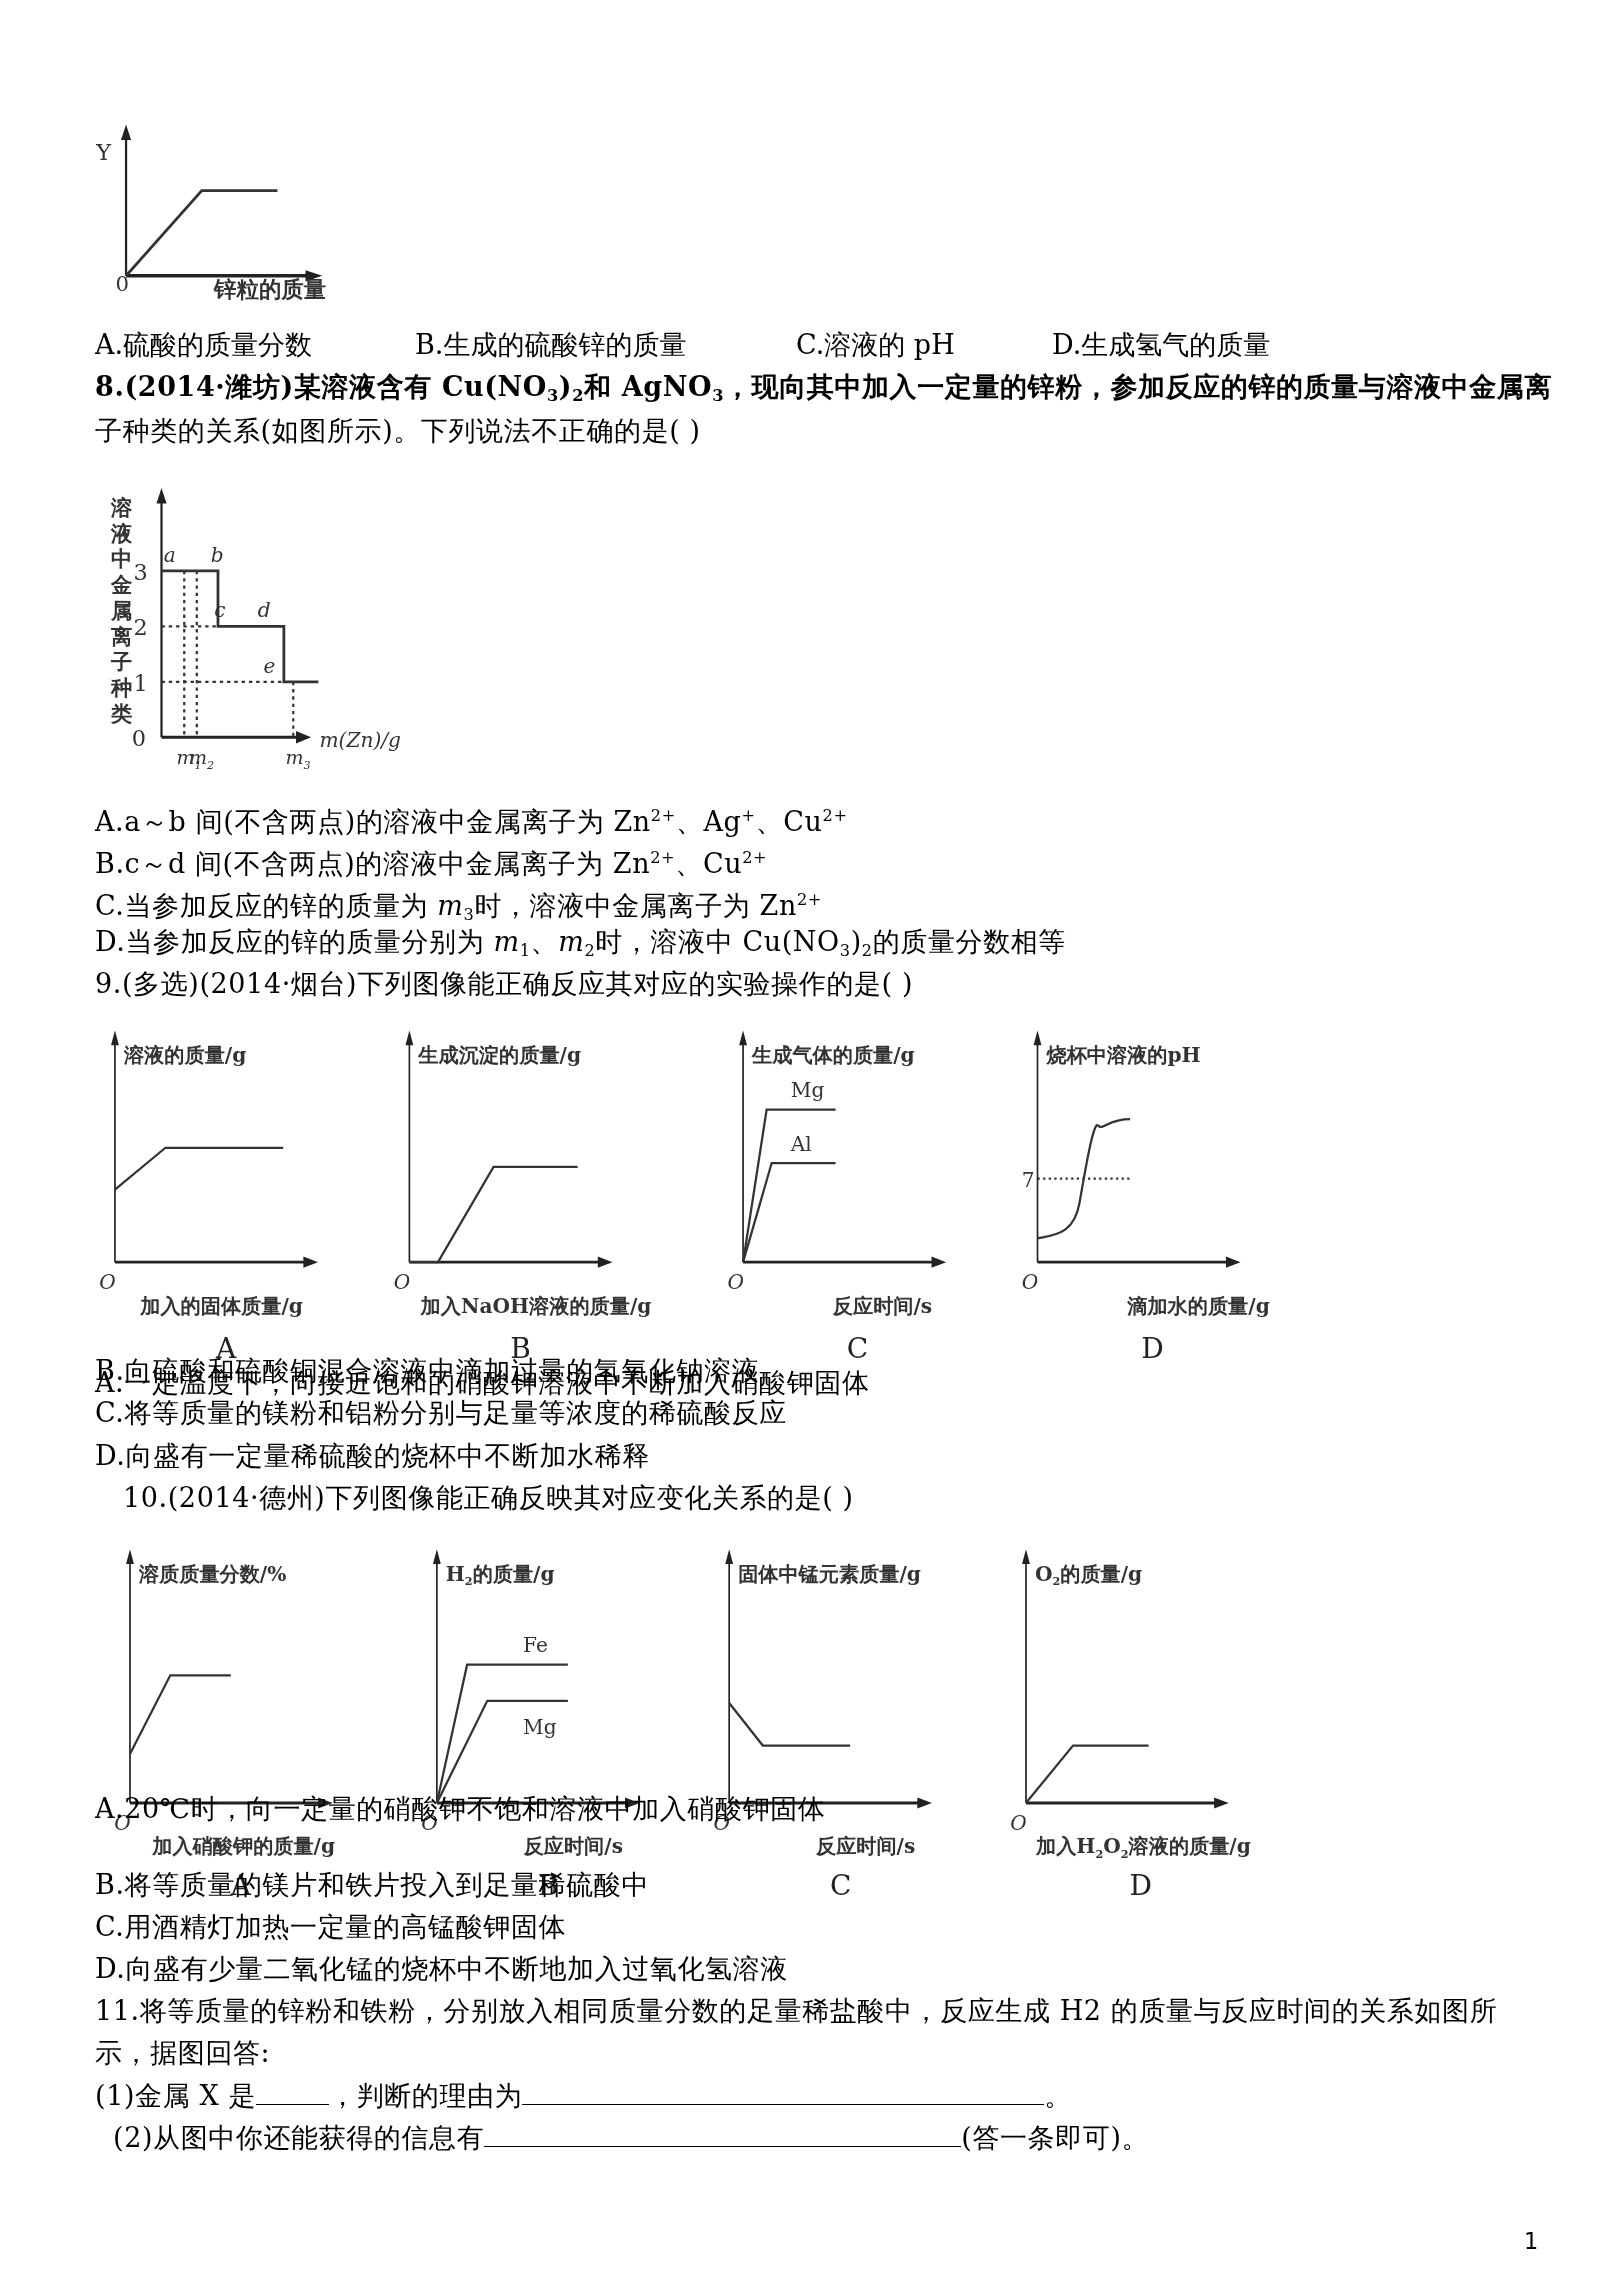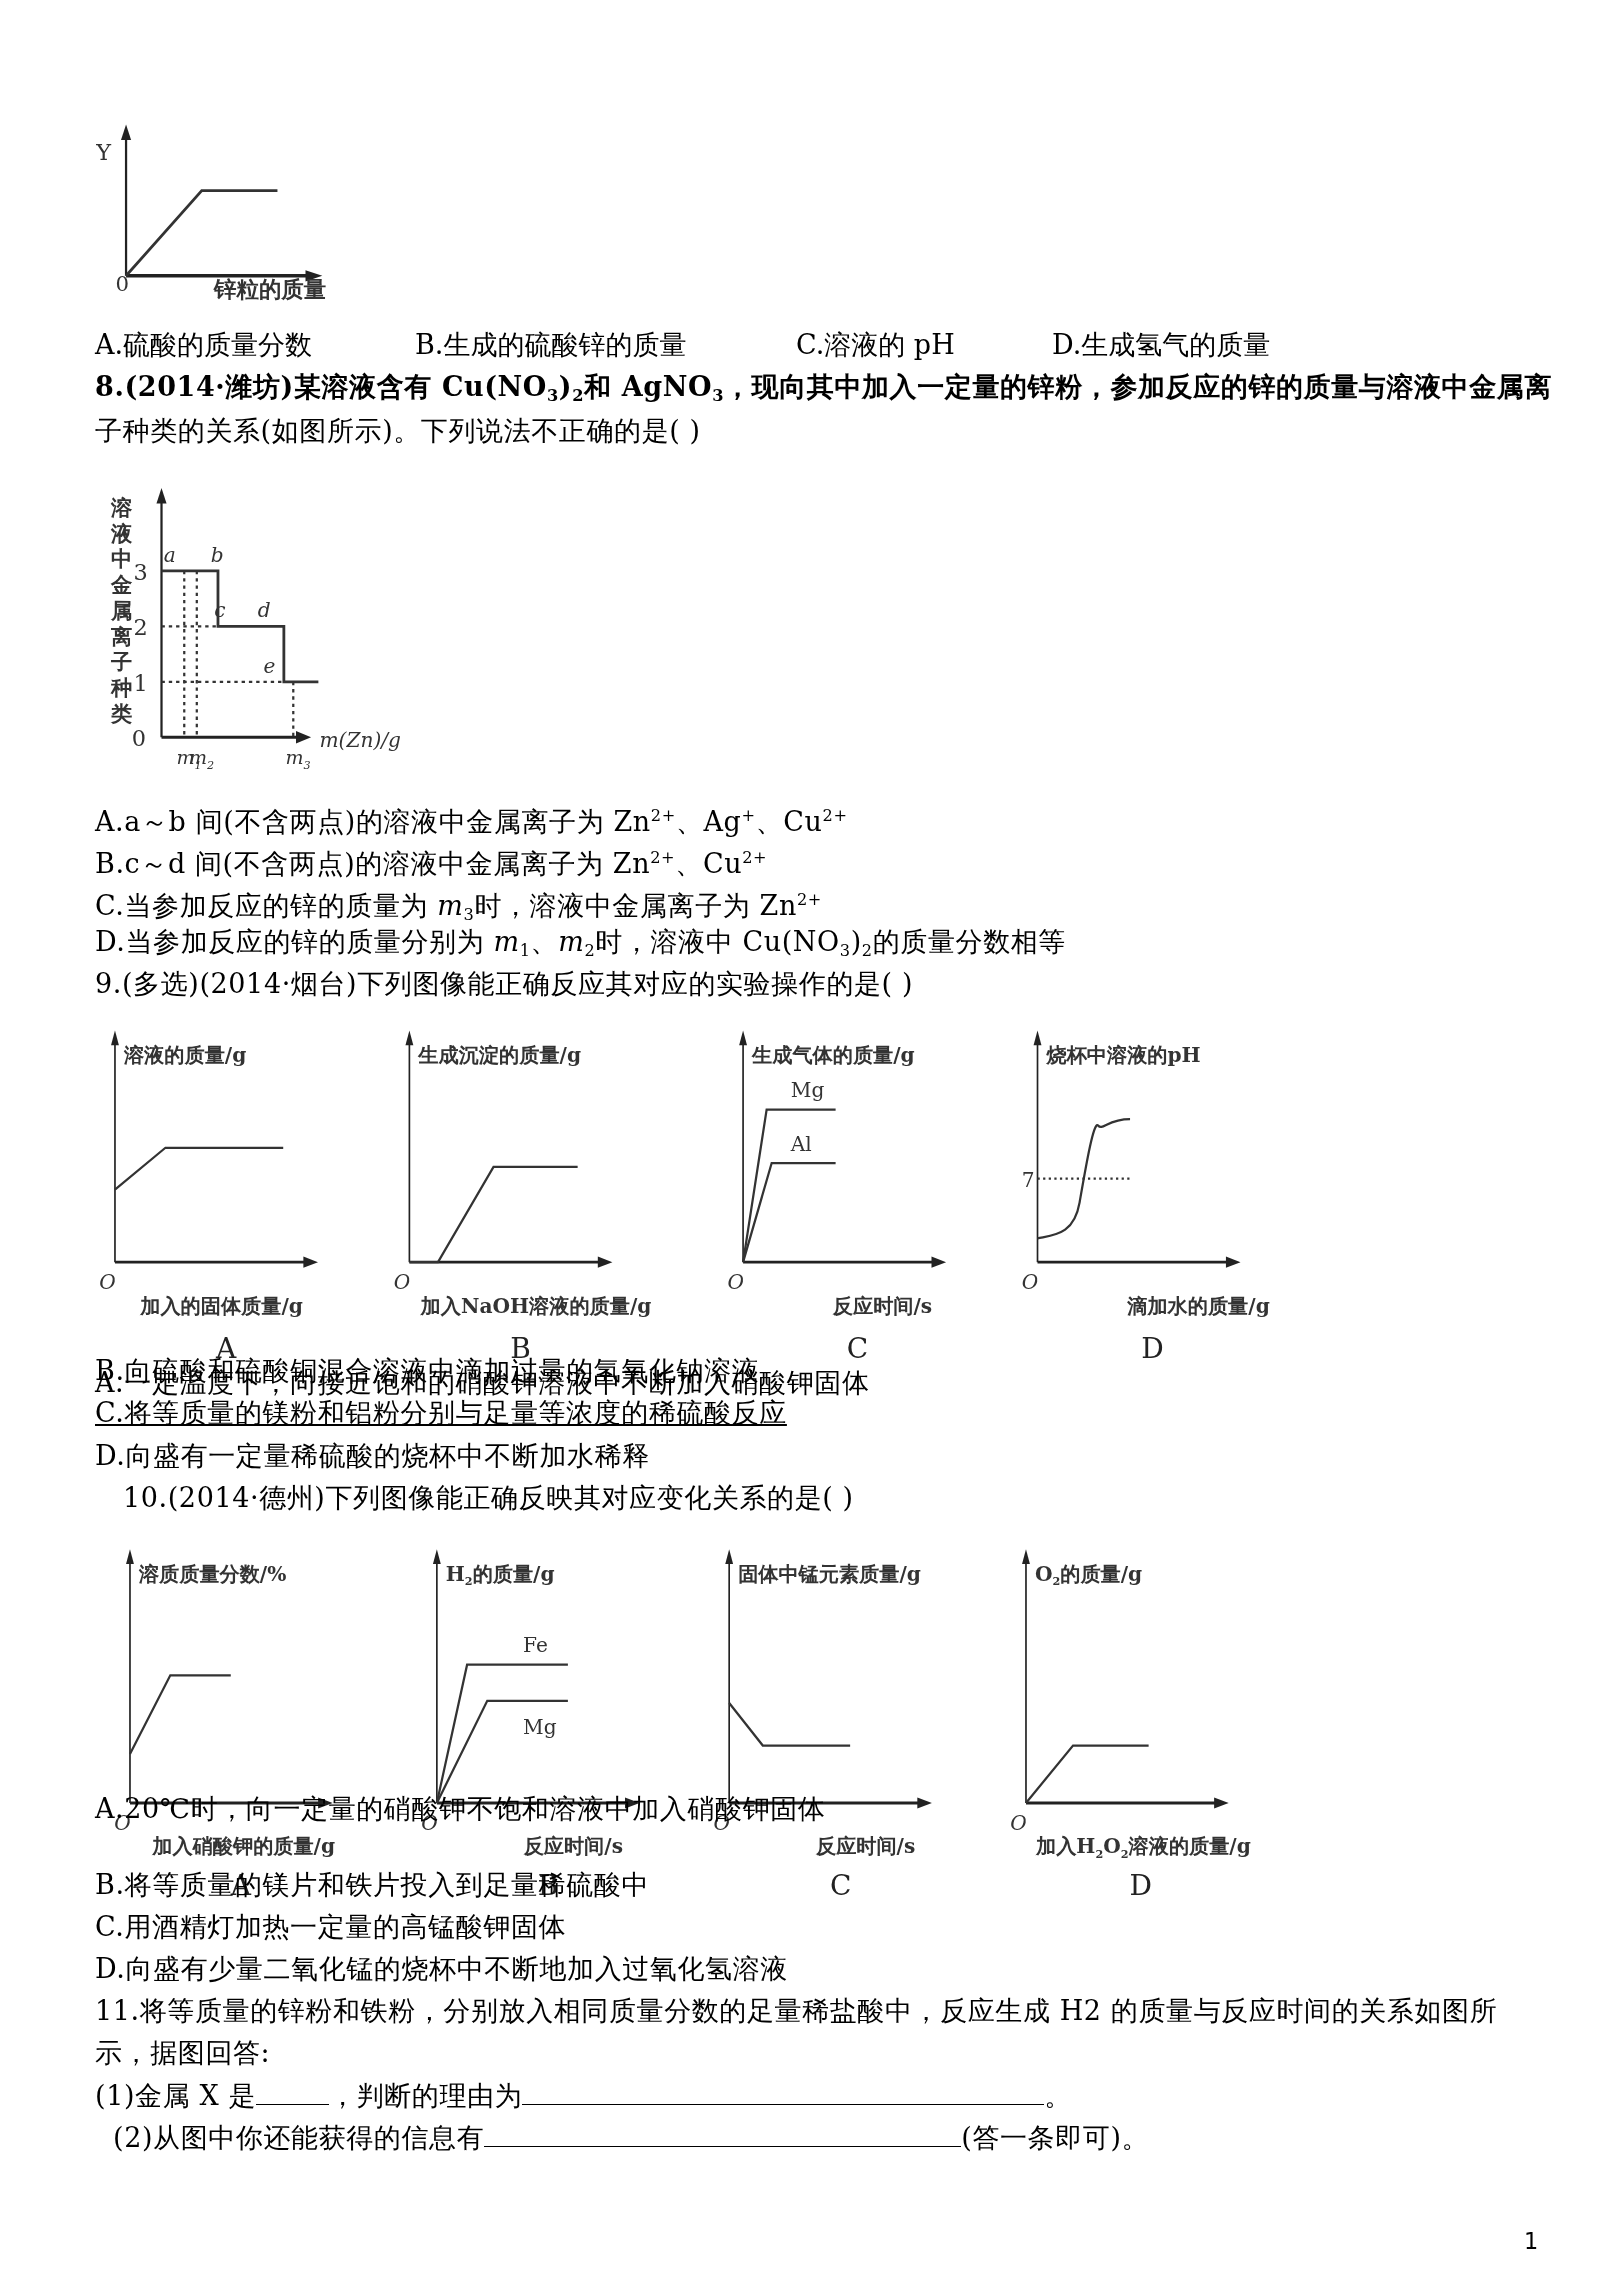--- a/index.html
+++ b/index.html
@@ -136,21 +136,21 @@
       <path d="M1850,417.5 C1880,411.125 1915,411.125 1925,353.75 S1950,206.25 1958,216.25 S1975,205 2015,205" class="curve" style="stroke-width:4"></path>
       <text x="1866" y="103" font-size="36" font-weight="bold">烧杯中溶液的pH</text>
       <text x="1822" y="508" font-size="36" font-style="italic">O</text>
       <text x="2010" y="550" font-size="36" font-weight="bold">滴加水的质量/g</text>
       <text x="2035" y="630" font-size="46" class="letter">D</text>
     </g>
   </svg>
 
 <div class="line" style="top:1366px;">A.一定温度下，向接近饱和的硝酸钾溶液中不断加入硝酸钾固体</div>
 <div class="line" style="top:1354px;">B.向硫酸和硫酸铜混合溶液中滴加过量的氢氧化钠溶液</div>
-<div class="line" style="top:1396px;text-decoration:underline;">C.将等质量的镁粉和铝粉分别与足量等浓度的稀硫酸反应</div>
+<div class="line" style="top:1396px;">C.将等质量的镁粉和铝粉分别与足量等浓度的稀硫酸反应</div>
 <div class="line" style="top:1439px;">D.向盛有一定量稀硫酸的烧杯中不断加水稀释</div>
 
 <div class="line" style="top:1481px;margin-left:28px;">10.(2014·德州)下列图像能正确反映其对应变化关系的是(   )</div>
 
 <svg id="q10-charts" style="left:0px;top:1537px;" width="1623" height="280" viewBox="0 0 2894 500">
     <g>
       <line x1="230" y1="475" x2="230" y2="38" class="axis" style="stroke-width:3"></line>
       <polygon points="230,22 223,48 237,48" fill="#222"></polygon>
       <line x1="230" y1="475" x2="570" y2="475" class="axis" style="stroke-width:5"></line>
       <polygon points="592,475 566,465 566,485" fill="#222"></polygon>

